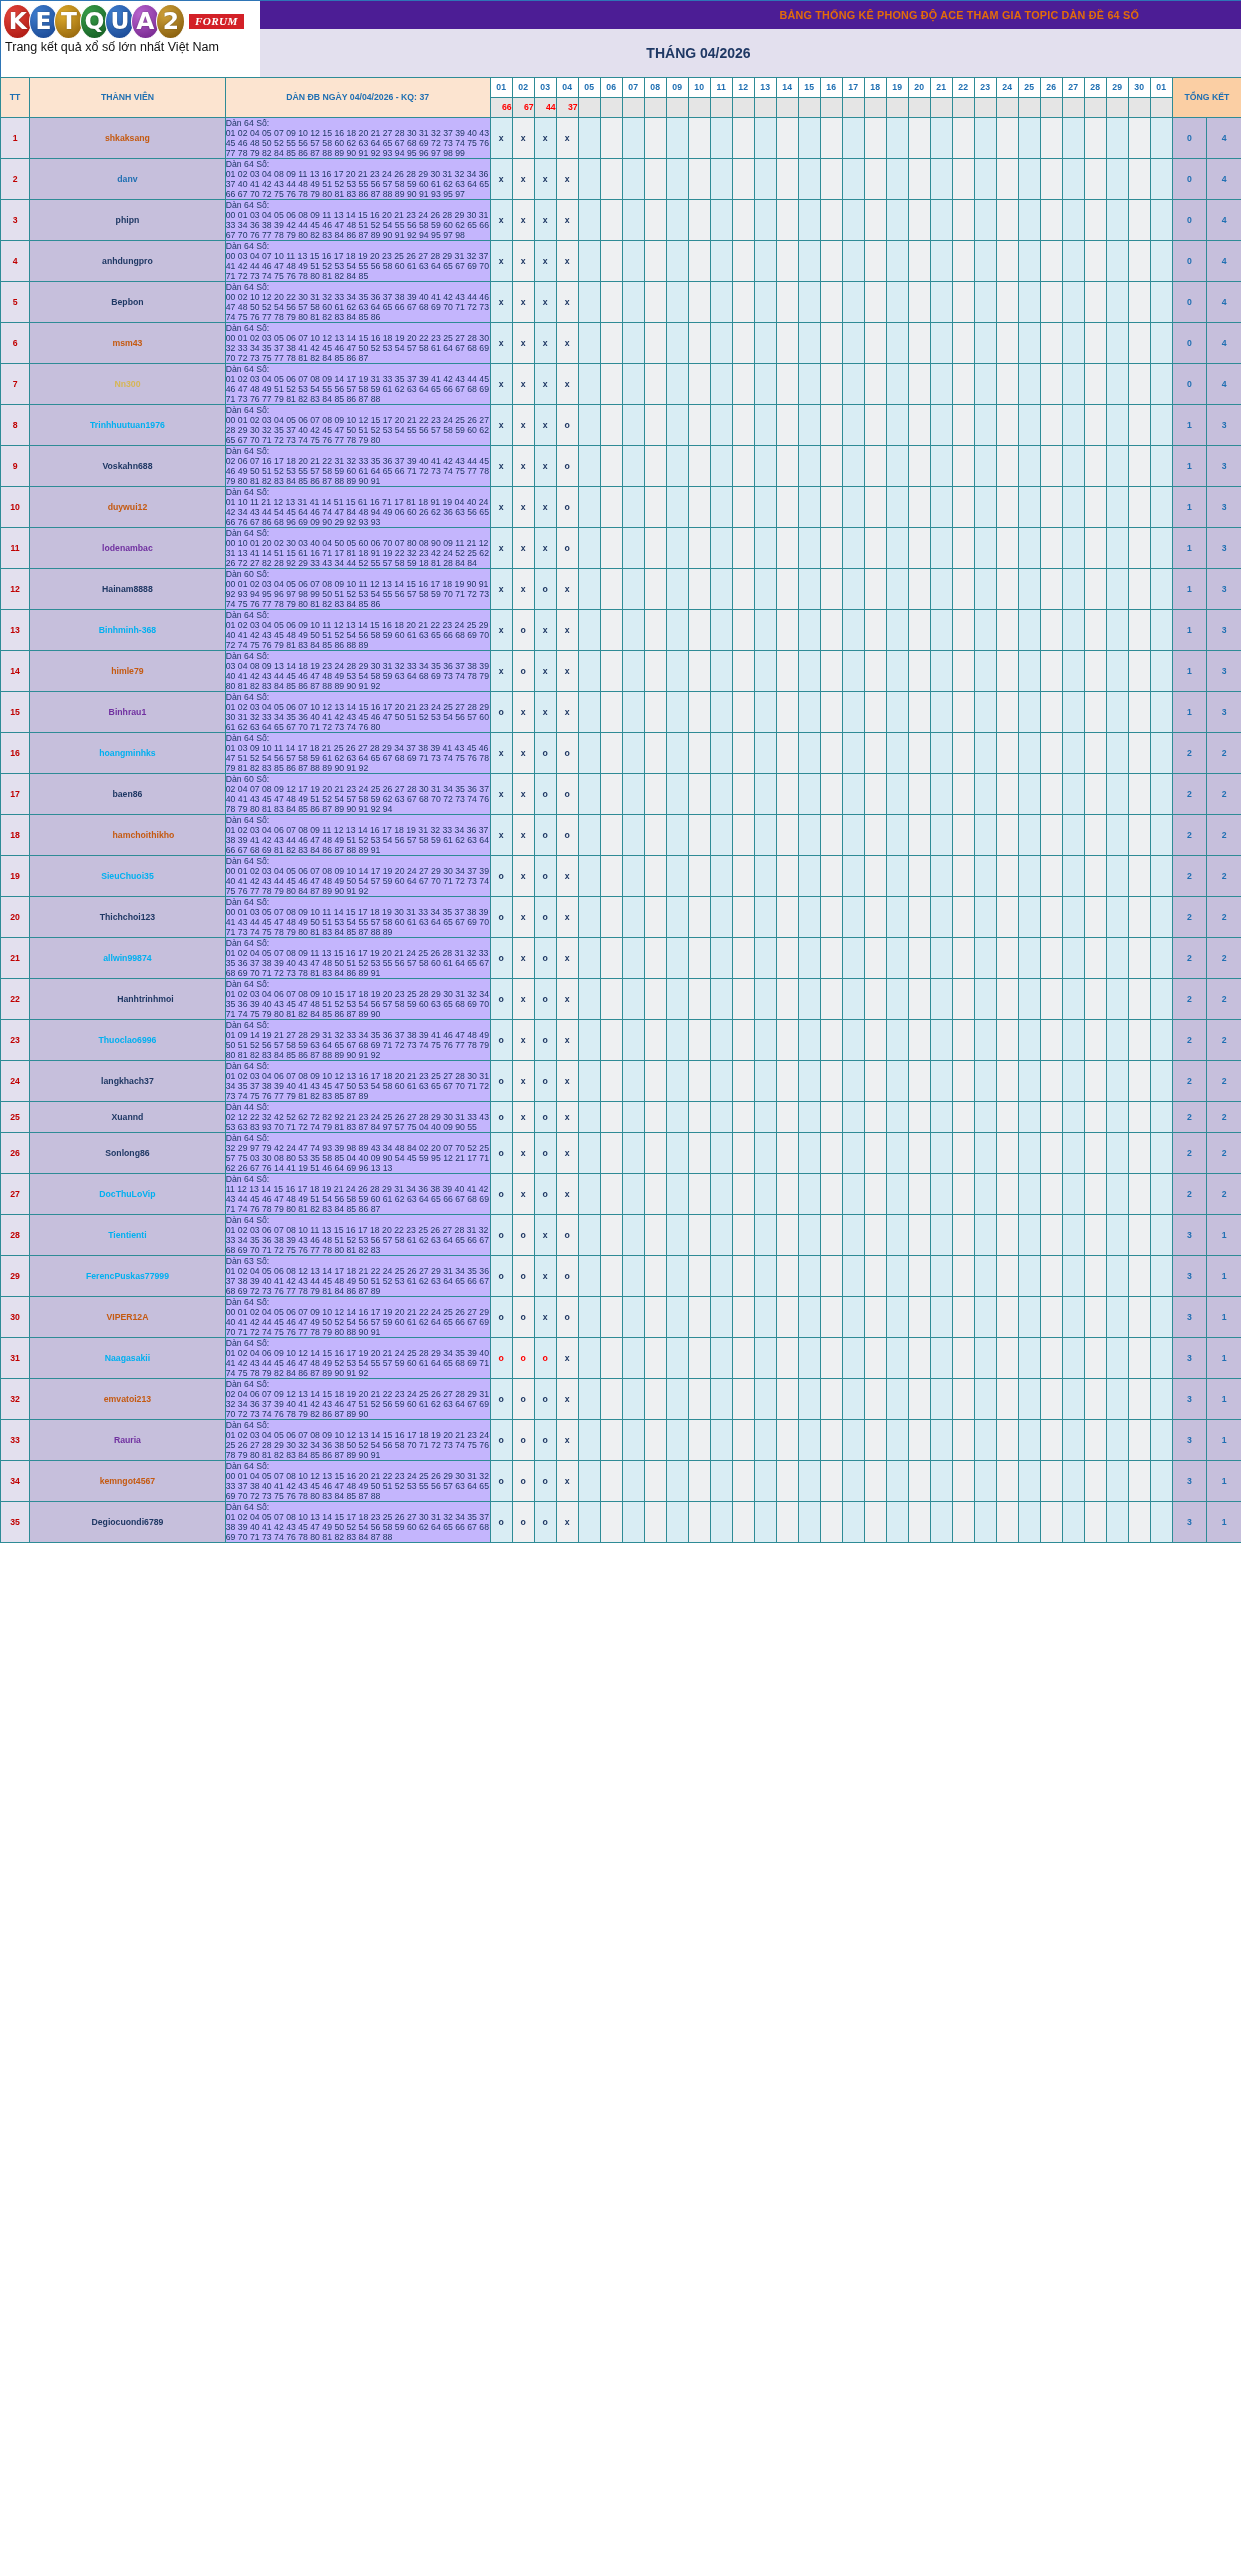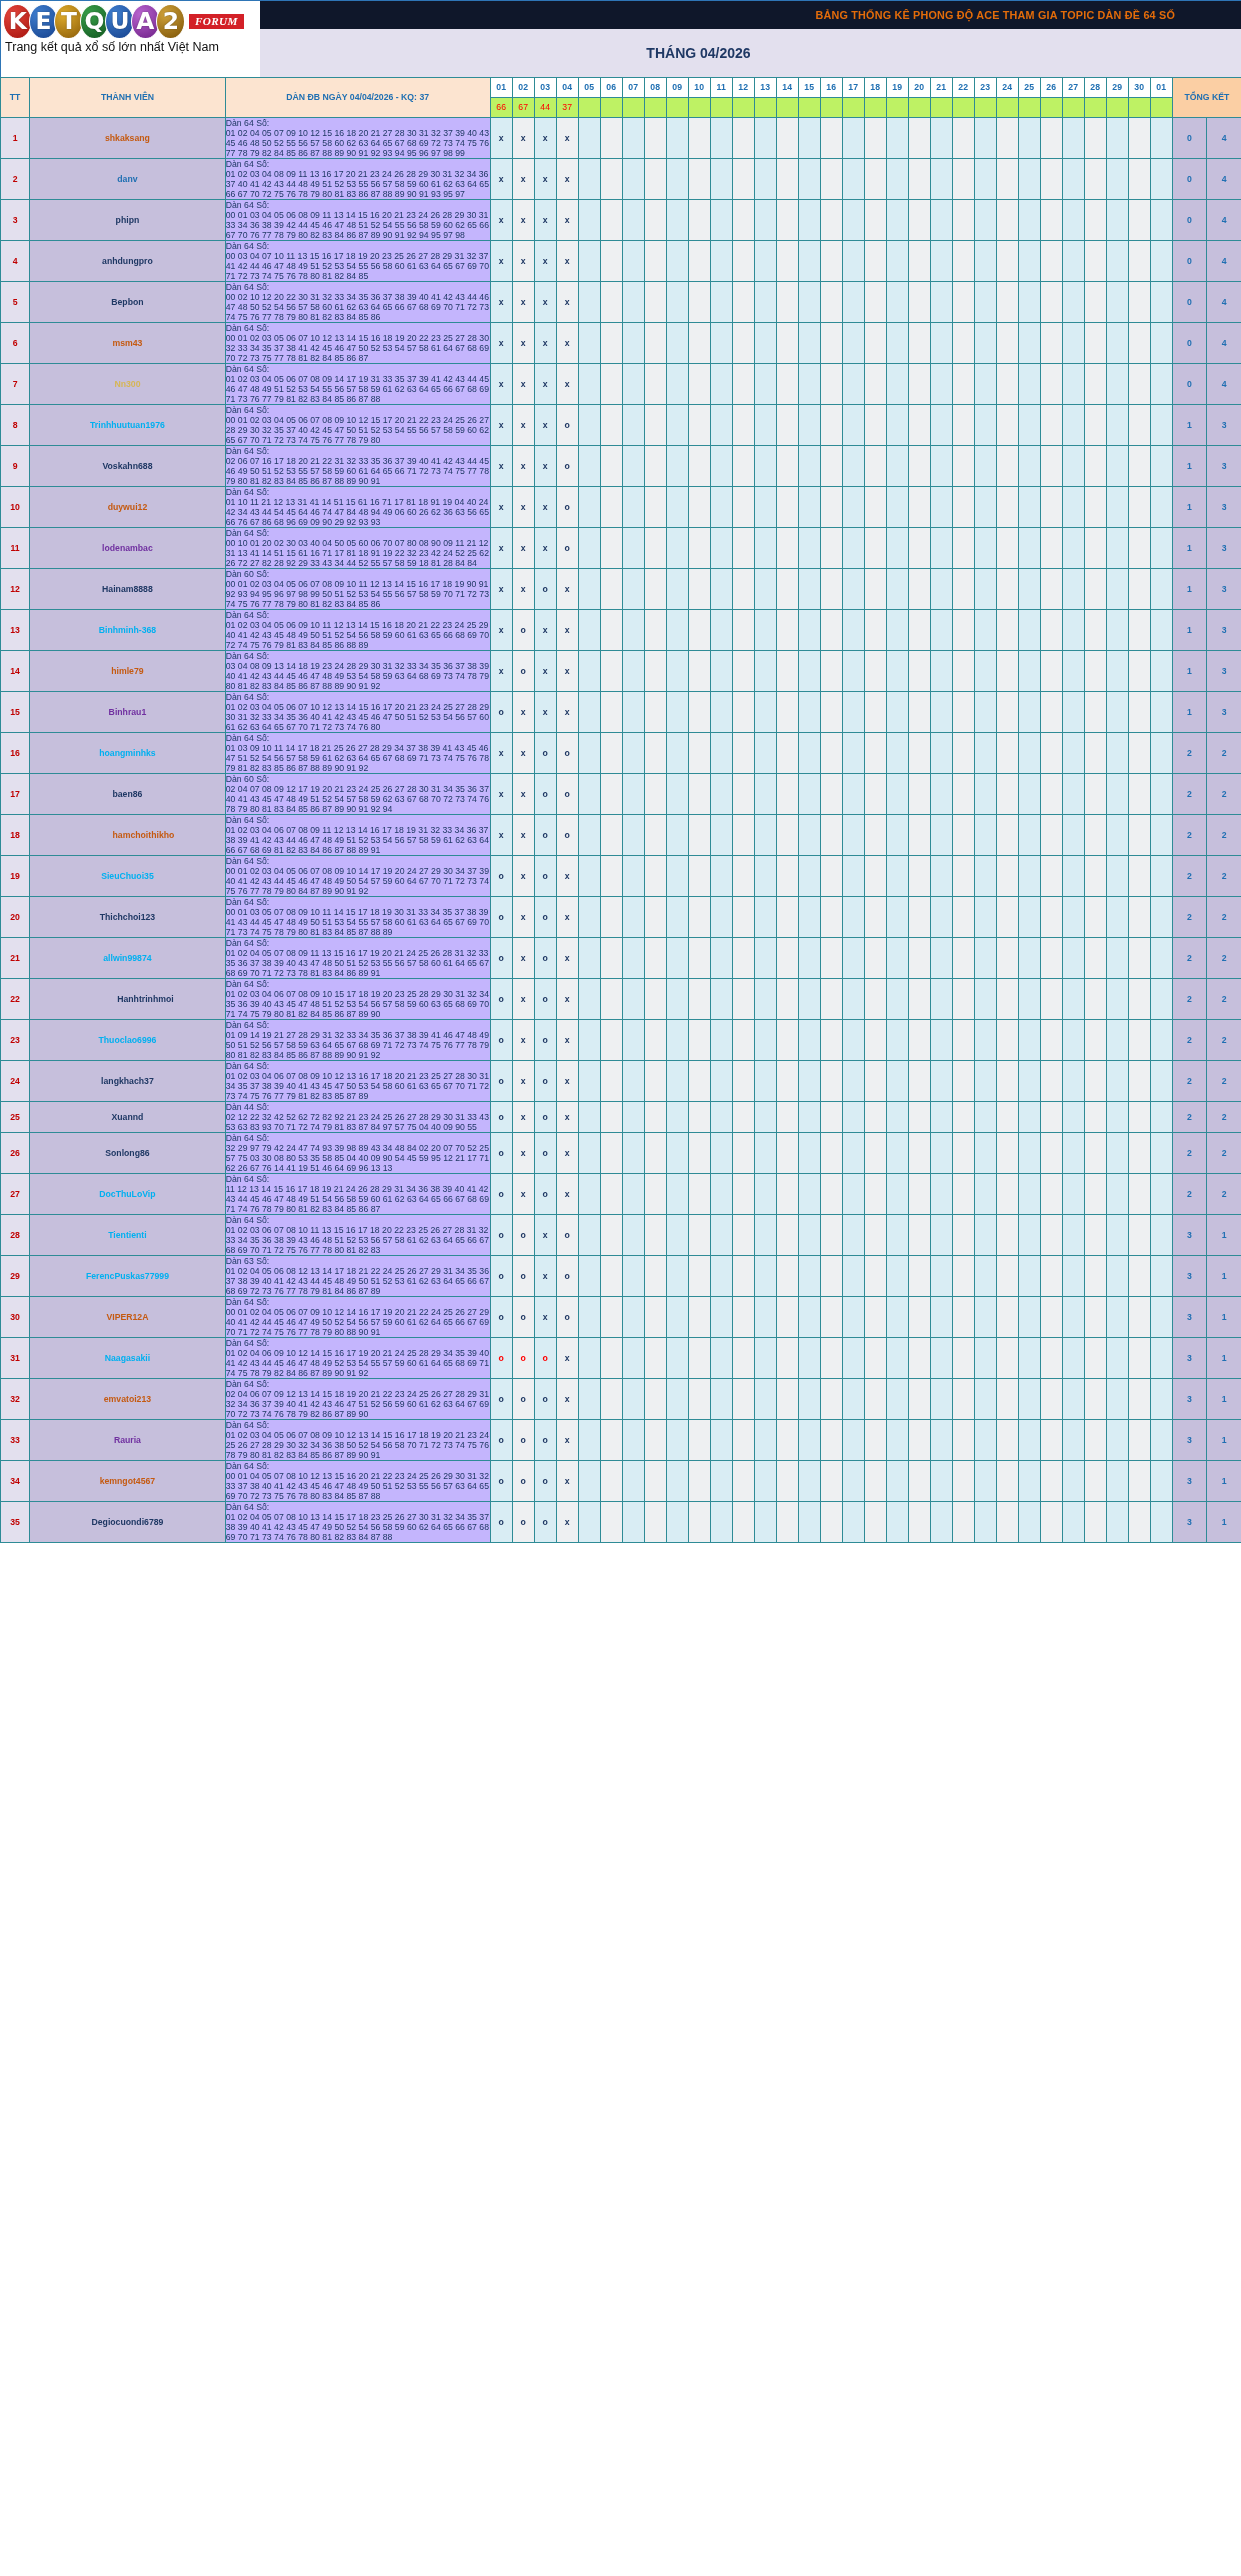--- a/index.html
+++ b/index.html
@@ -13,24 +13,24 @@
   .page { width:1242px; position:relative; }
 
   
   .topband { display:flex; width:1242px; height:28.6px; }
   .logo-cell {
     width:260px; background:#ffffff;
     border-left:1.7px solid #2e75b6; border-top:1.7px solid #2e75b6;
     position:relative; overflow:hidden;
   }
   .banner-cell {
-    flex:1; background:#0f172a;
+    flex:1; background:#4c1d95;
     border-top:1.7px solid #2e75b6; border-right:1.7px solid #2e75b6;
     display:flex; align-items:center; justify-content:flex-end;
-    padding-right:66px;
+    padding-right:102px;
   }
   .banner-text { color:#e36c0a; font-size:10.8px; font-weight:bold; letter-spacing:0.2px; }
 
   
   .logo-wrap { padding:1.7px 0 0 1.7px; }
   .ketqua { display:flex; align-items:center; height:36px; }
   .ball {
     width:29px; height:35px; border-radius:50%;
     display:flex; align-items:center; justify-content:center;
     color:#fff; font-weight:bold; font-size:23.4px;
@@ -73,22 +73,22 @@
   th.c-tt      { width:28.6px;  font-size:9.5px; }
   th.c-member  { width:192px; font-size:10.4px; }
   th.c-dan     { width:260px; font-size:10.4px; }
   th.c-total   { width:67px;  font-size:10.4px; background:#fbcfa4; }
   th.c-day     { width:21.6px;  }
   .day-num {
     background:#ffffff; color:#1f6fb2; font-weight:bold;
     font-size:9.5px; height:12px; line-height:12px; text-align:center;
   }
   .day-res {
-    background:#bef264; color:#ff0000; font-weight:normal;
-    font-size:9.5px; height:12px; line-height:12px; text-align:center;
+    background:#e5e5e5; color:#ff0000; font-weight:bold;
+    font-size:9.5px; height:12px; line-height:12px; text-align:right;
   }
   .hdr-main { height:40px; text-align:center; }
 
   td.tt      { background:#e3e0ee; color:#c00000; font-weight:bold;
                font-size:9.5px; text-align:center; }
   td.member  { background:#c6bfdc; text-align:center; font-weight:bold;
                font-size:11.7px; }
   td.dan     { background:#c4b5fd; padding:1.7px 3.5px; color:#1f3864;
                font-size:8.2px; line-height:10px; }
   td.mark    { text-align:center; font-weight:bold; font-size:9.5px;

